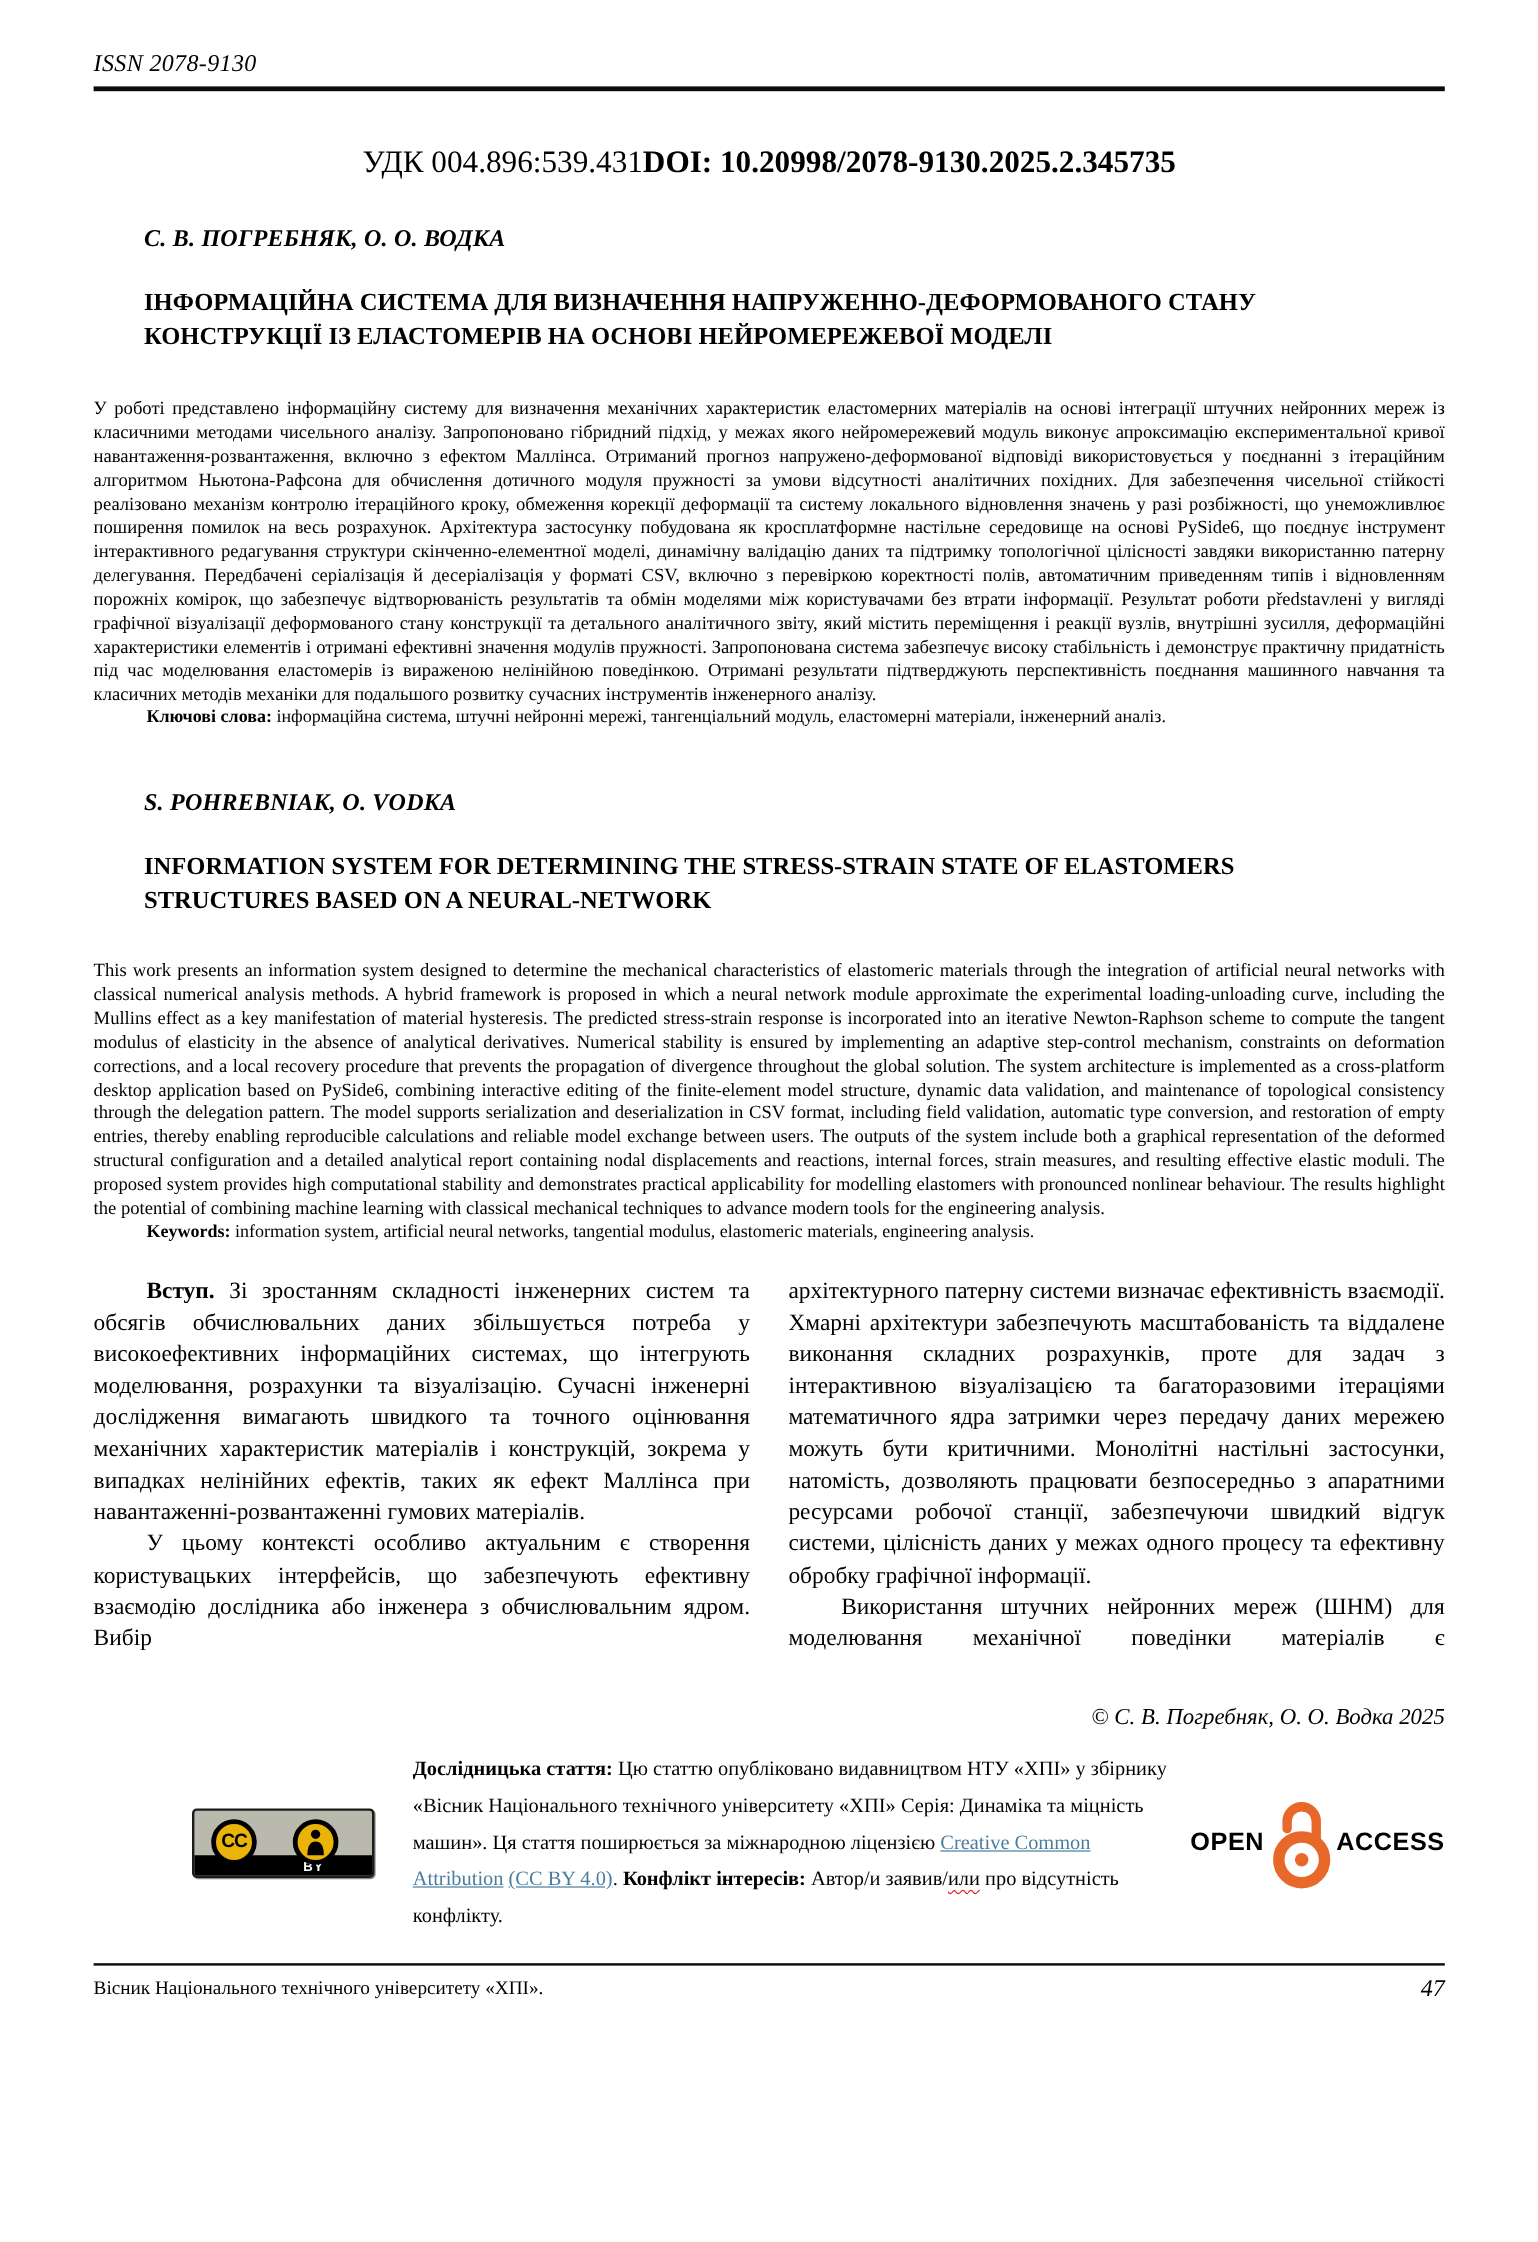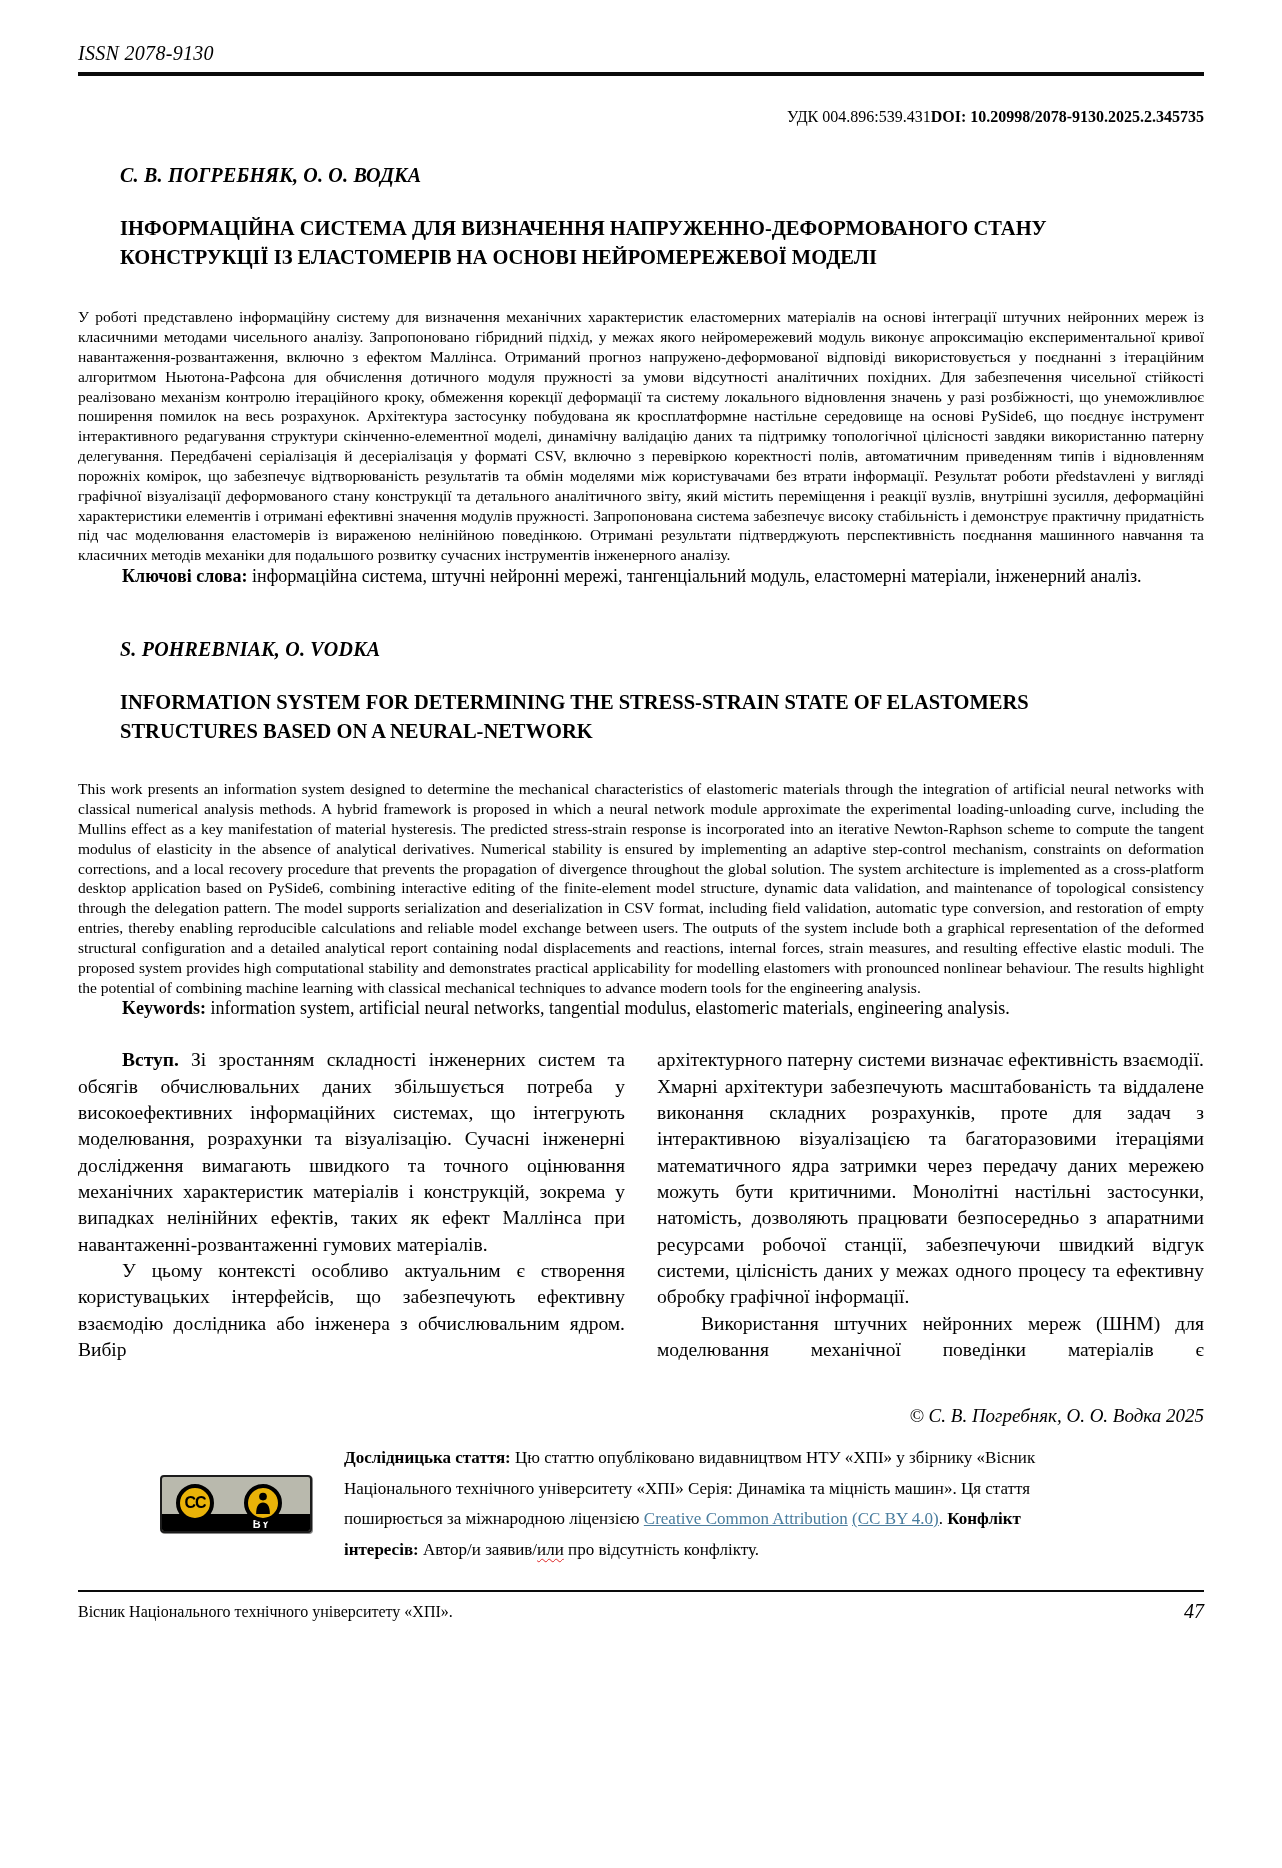--- a/index.html
+++ b/index.html
@@ -4,26 +4,26 @@
 <style>
   * { margin:0; padding:0; box-sizing:border-box; }
   html,body { background:#ffffff; }
   .page {
     width:1282px; height:1868px; margin:0 auto; background:#fff; color:#000;
     font-family:"Liberation Serif", serif; position:relative;
     padding:42px 78px 0 78px; overflow:hidden;
   }
   .issn { font-size:20px; font-style:italic; letter-spacing:0.3px; }
   .top-rule { border:none; border-top:4px solid #0a0a0a; margin-top:7px; }
-  .meta-row { display:flex; justify-content:flex-end; margin-top:32px; font-size:16px; }
+  .meta-row { display:flex; justify-content:center; margin-top:44px; font-size:26px; }
   .doi { font-weight:bold; }
   .authors { margin-top:38px; margin-left:42px; font-size:20px; font-weight:bold; font-style:italic; letter-spacing:0.2px; }
   .article-title { margin-top:27px; margin-left:42px; font-size:20.5px; font-weight:bold; line-height:1.42; max-width:1020px; }
   .abstract { margin-top:35px; font-size:15.5px; line-height:1.28; text-align:justify; }
-  .kw-line { font-size:18px; line-height:1.28; text-align:justify; text-indent:44px; }
+  .kw-line { font-size:15px; line-height:1.28; text-align:justify; text-indent:44px; }
   .bold { font-weight:bold; }
   .sec-gap-en { margin-top:50px; }
   .abstract-en { margin-top:33px; }
   .columns { display:flex; gap:32px; margin-top:27px; font-size:19.5px; line-height:1.35; text-align:justify; }
   .col { flex:1 1 0; min-width:0; }
   .col p { margin:0; }
   .indent { text-indent:44px; }
   .just-last { text-align-last:justify; }
   .copyright { text-align:right; font-size:19px; margin-top:42px;font-style:italic; }
   .license-row { display:flex; align-items:center; margin-top:16px; }
@@ -101,20 +101,29 @@
       <div class="cc-circle cc-c2">
         <svg width="22" height="24" viewBox="0 0 24 26" aria-hidden="true">
           <circle cx="12" cy="6" r="4.2" fill="#000"></circle>
           <path d="M4.5 25 C4.5 16 7.5 12.5 12 12.5 C16.5 12.5 19.5 16 19.5 25 Z" fill="#000"></path>
         </svg>
       </div>
     </div>
 
     <p class="license-text"><span class="bold">Дослідницька стаття:</span><span> Цю статтю опубліковано видавництвом НТУ «ХПІ» у збірнику «Вісник Національного технічного університету «ХПІ» Серія: Динаміка та міцність машин». Ця стаття поширюється за міжнародною ліцензією </span><a href="#" class="license-link">Creative Common Attribution</a><span> </span><a href="#" class="license-link">(CC BY 4.0)</a><span>. </span><span class="bold">Конфлікт інтересів:</span><span> Автор/и заявив/</span><span class="misspell">или</span><span> про відсутність конфлікту.</span></p>
 
+    <div class="oa-logo">
+      <span class="oa-word">OPEN</span>
+      <svg class="oa-lock" viewBox="0 0 60 96" aria-hidden="true">
+        <path d="M18 34 v-7 a14 14 0 0 1 28 0 v20" fill="none" stroke="#e8682a" stroke-width="9" stroke-linecap="round"></path>
+        <circle cx="32" cy="64" r="22" fill="none" stroke="#e8682a" stroke-width="11"></circle>
+        <circle cx="32" cy="64" r="6.5" fill="#e8682a"></circle>
+      </svg>
+      <span class="oa-word">ACCESS</span>
+    </div>
   </div>
 
   <hr class="bottom-rule">
 
   <div class="footer-row">
     <div class="journal-lines">
       <div>Вісник Національного технічного університету «ХПІ».</div>
     </div>
     <div class="page-num">47</div>
   </div>

